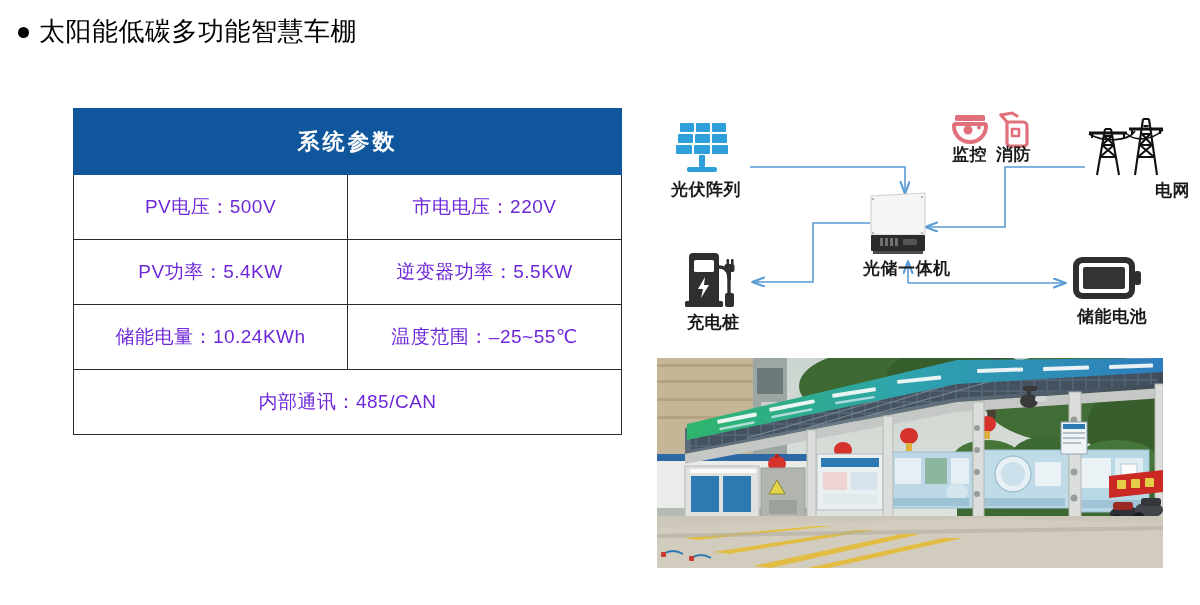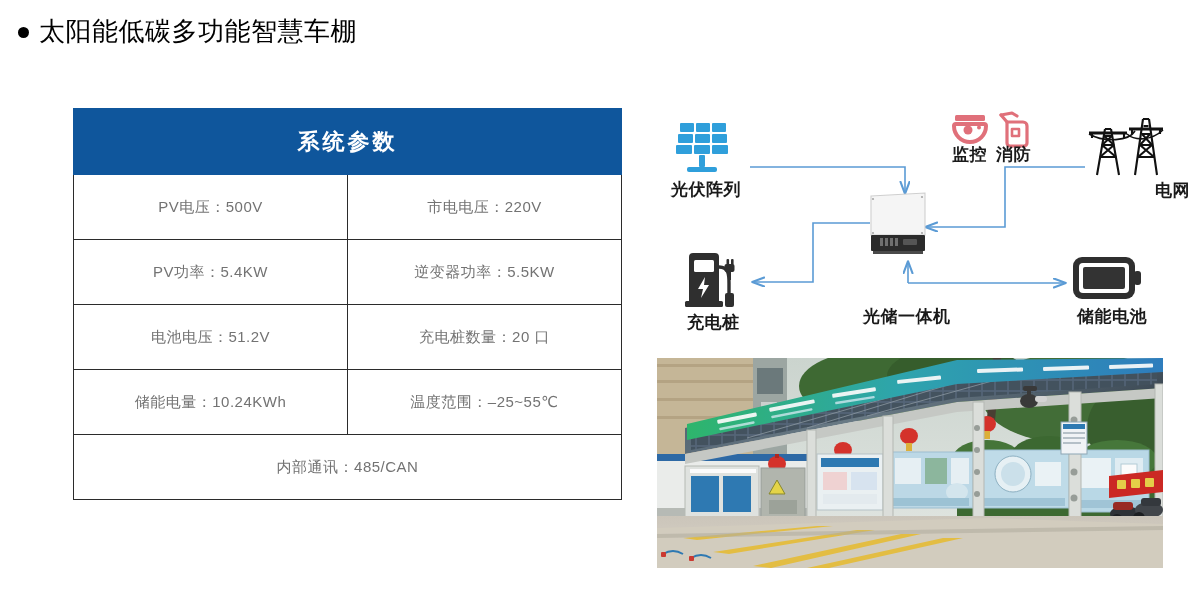--- a/index.html
+++ b/index.html
@@ -41,22 +41,22 @@
     left: 73px; top: 108px;
     width: 549px;
     border-collapse: collapse;
     table-layout: fixed;
     background: #ffffff;
   }
   .spec-table td, .spec-table th {
     border: 1.6px solid #2b2b2b;
     text-align: center;
     vertical-align: middle;
-    font-size: 15px;
-    color: #737373;
+    font-size: 19px;
+    color: #6d28d9;
     font-weight: normal;
     padding: 0;
     height: 65px;
     white-space: nowrap;
   }
   .spec-table thead th {
     background: #0f569c;
     color: #ffffff;
     font-size: 22px;
     font-weight: bold;
@@ -112,24 +112,20 @@
     <tbody>
       <tr>
         <td>PV电压：500V</td>
         <td>市电电压：220V</td>
       </tr>
       <tr>
         <td>PV功率：5.4KW</td>
         <td>逆变器功率：5.5KW</td>
       </tr>
       <tr>
-        <td>电池电压：51.2V</td>
-        <td>充电桩数量：20 口</td>
-      </tr>
-      <tr>
         <td>储能电量：10.24KWh</td>
         <td>温度范围：–25~55℃</td>
       </tr>
       <tr>
         <td colspan="2">内部通讯：485/CAN</td>
       </tr>
     </tbody>
   </table>
 
   <div class="diagram">
@@ -247,21 +243,21 @@
           <rect x="10" y="10" width="42" height="22" rx="2" fill="#333333"></rect>
           <rect x="61" y="14" width="7" height="14" rx="3" fill="#2f2f2f"></rect>
         </g>
       </g>
     </svg>
 
     <div class="dlabel" style="left:16px; top:73px;">光伏阵列</div>
     <div class="dlabel" style="left:297px; top:38px;">监控</div>
     <div class="dlabel" style="left:341px; top:38px;">消防</div>
     <div class="dlabel" style="left:452px; top:74px;margin-left:48px;">电网</div>
-    <div class="dlabel" style="left:208px; top:152px;margin-top:48px;">光储一体机</div>
+    <div class="dlabel" style="left:208px; top:152px;">光储一体机</div>
     <div class="dlabel" style="left:32px; top:206px;">充电桩</div>
     <div class="dlabel" style="left:422px; top:200px;">储能电池</div>
   </div>
 
   <div class="photo">
     <svg width="506" height="210" viewBox="0 0 506 210" xmlns="http://www.w3.org/2000/svg">
       <defs>
         <linearGradient id="skyG" x1="0" y1="0" x2="0" y2="1">
           <stop offset="0%" stop-color="#cfd8d2"></stop>
           <stop offset="100%" stop-color="#e8ece8"></stop>

